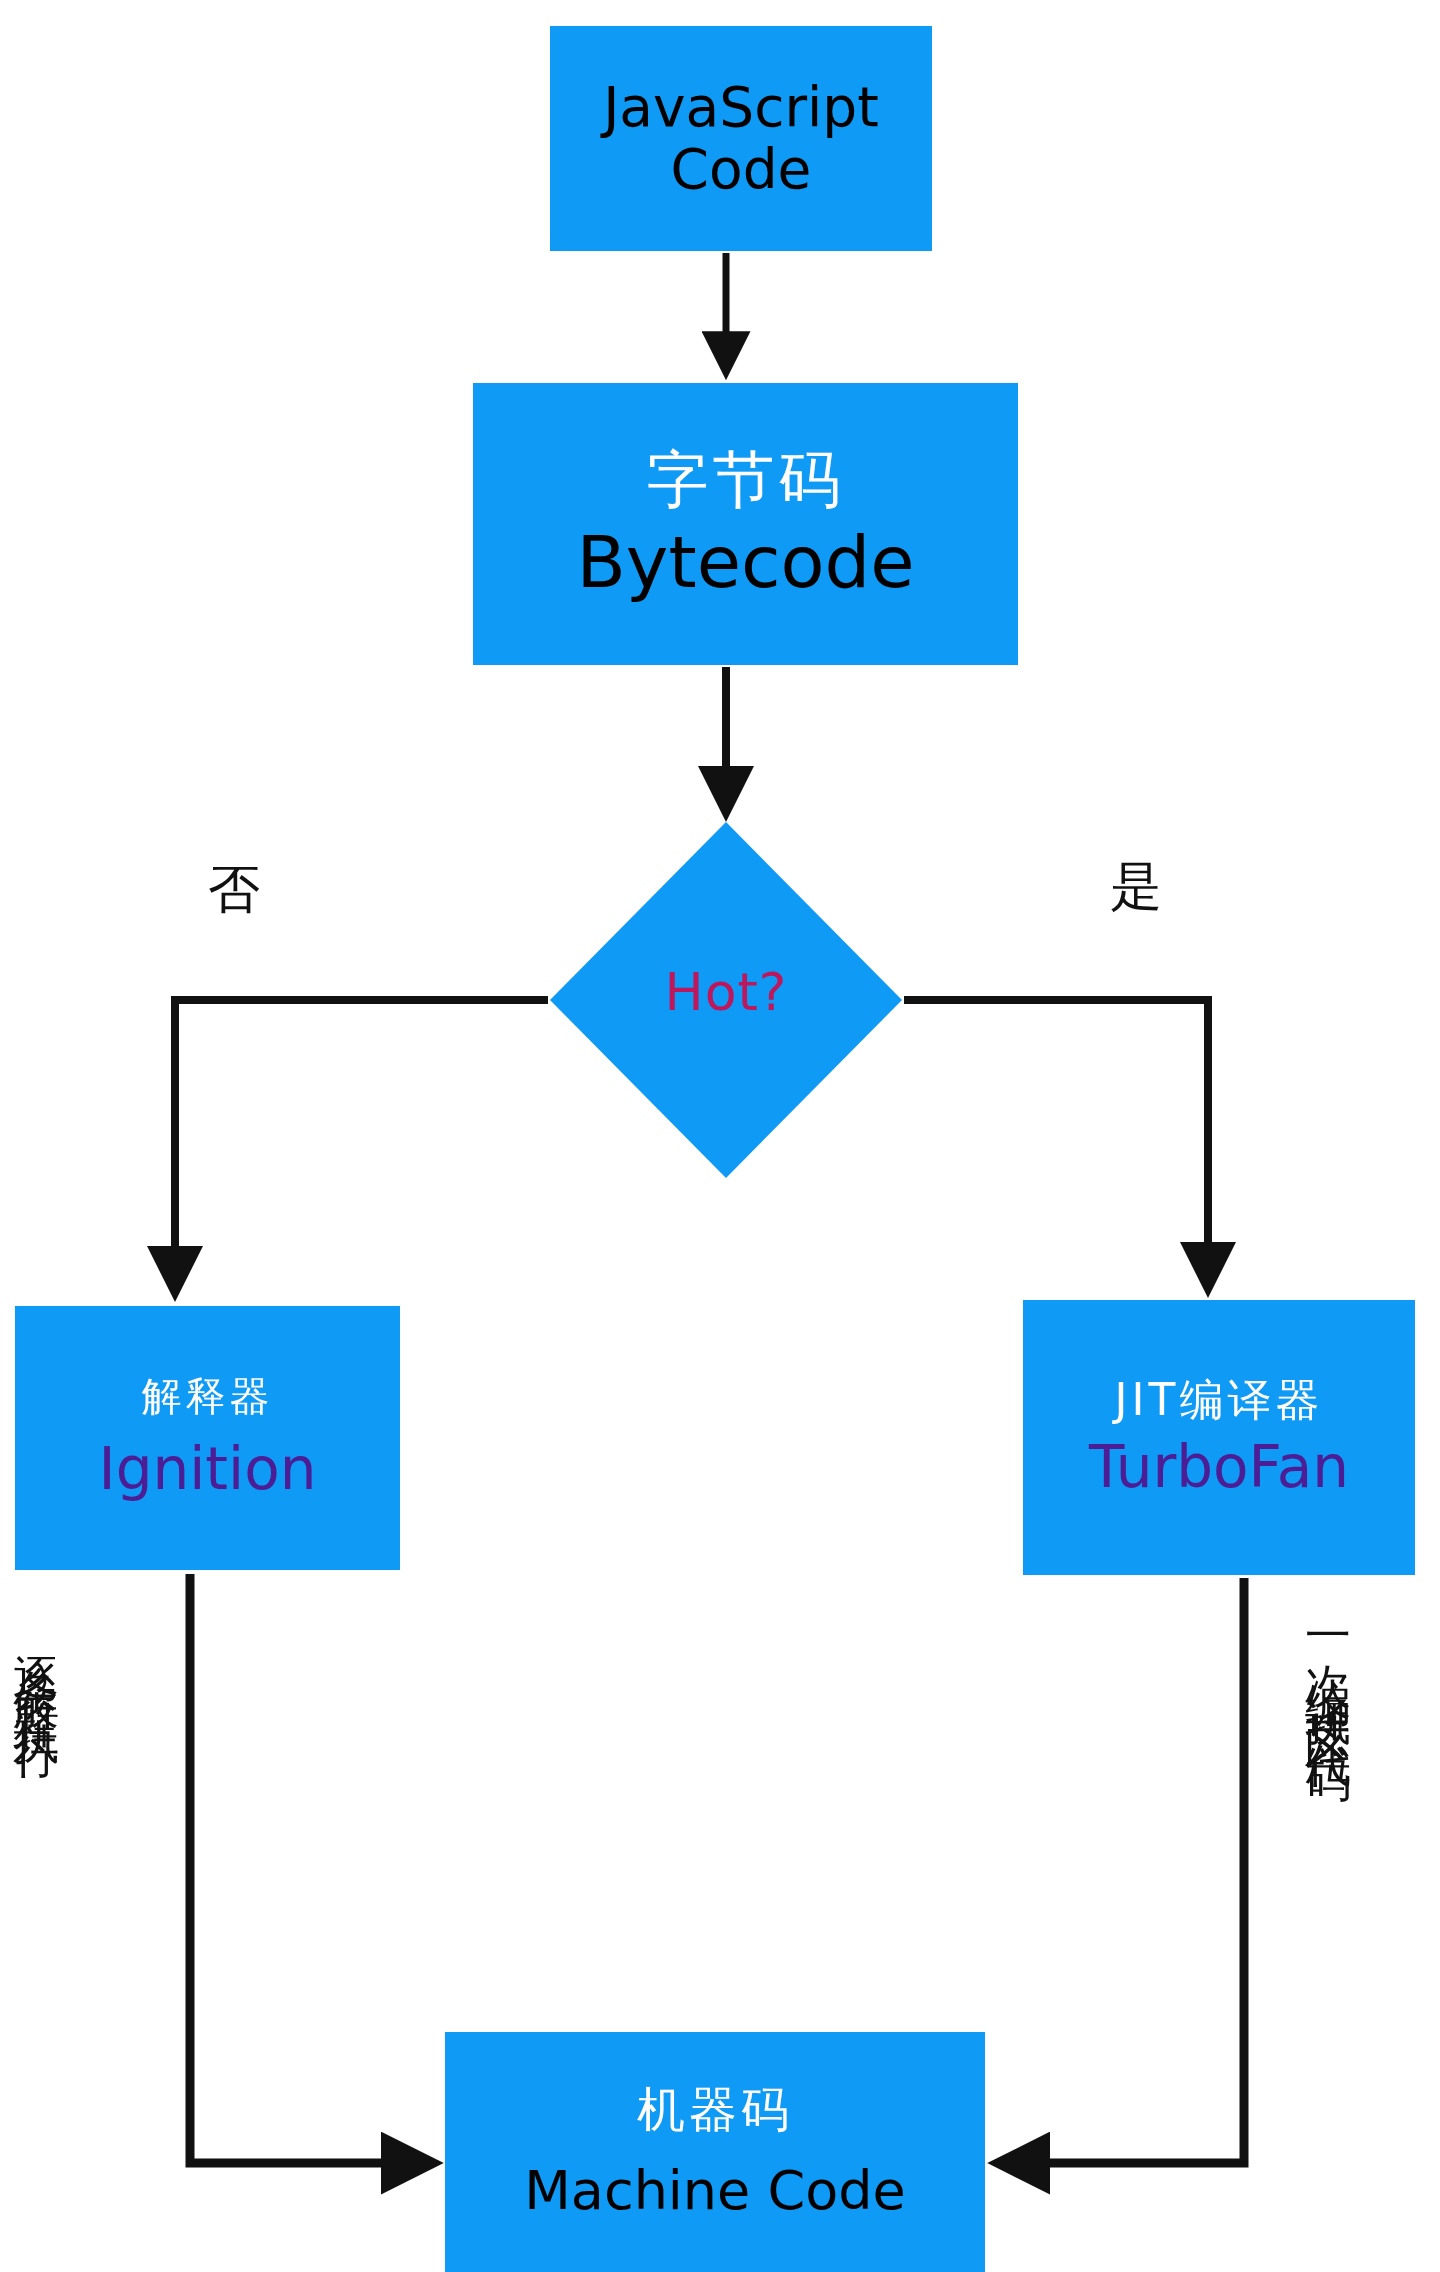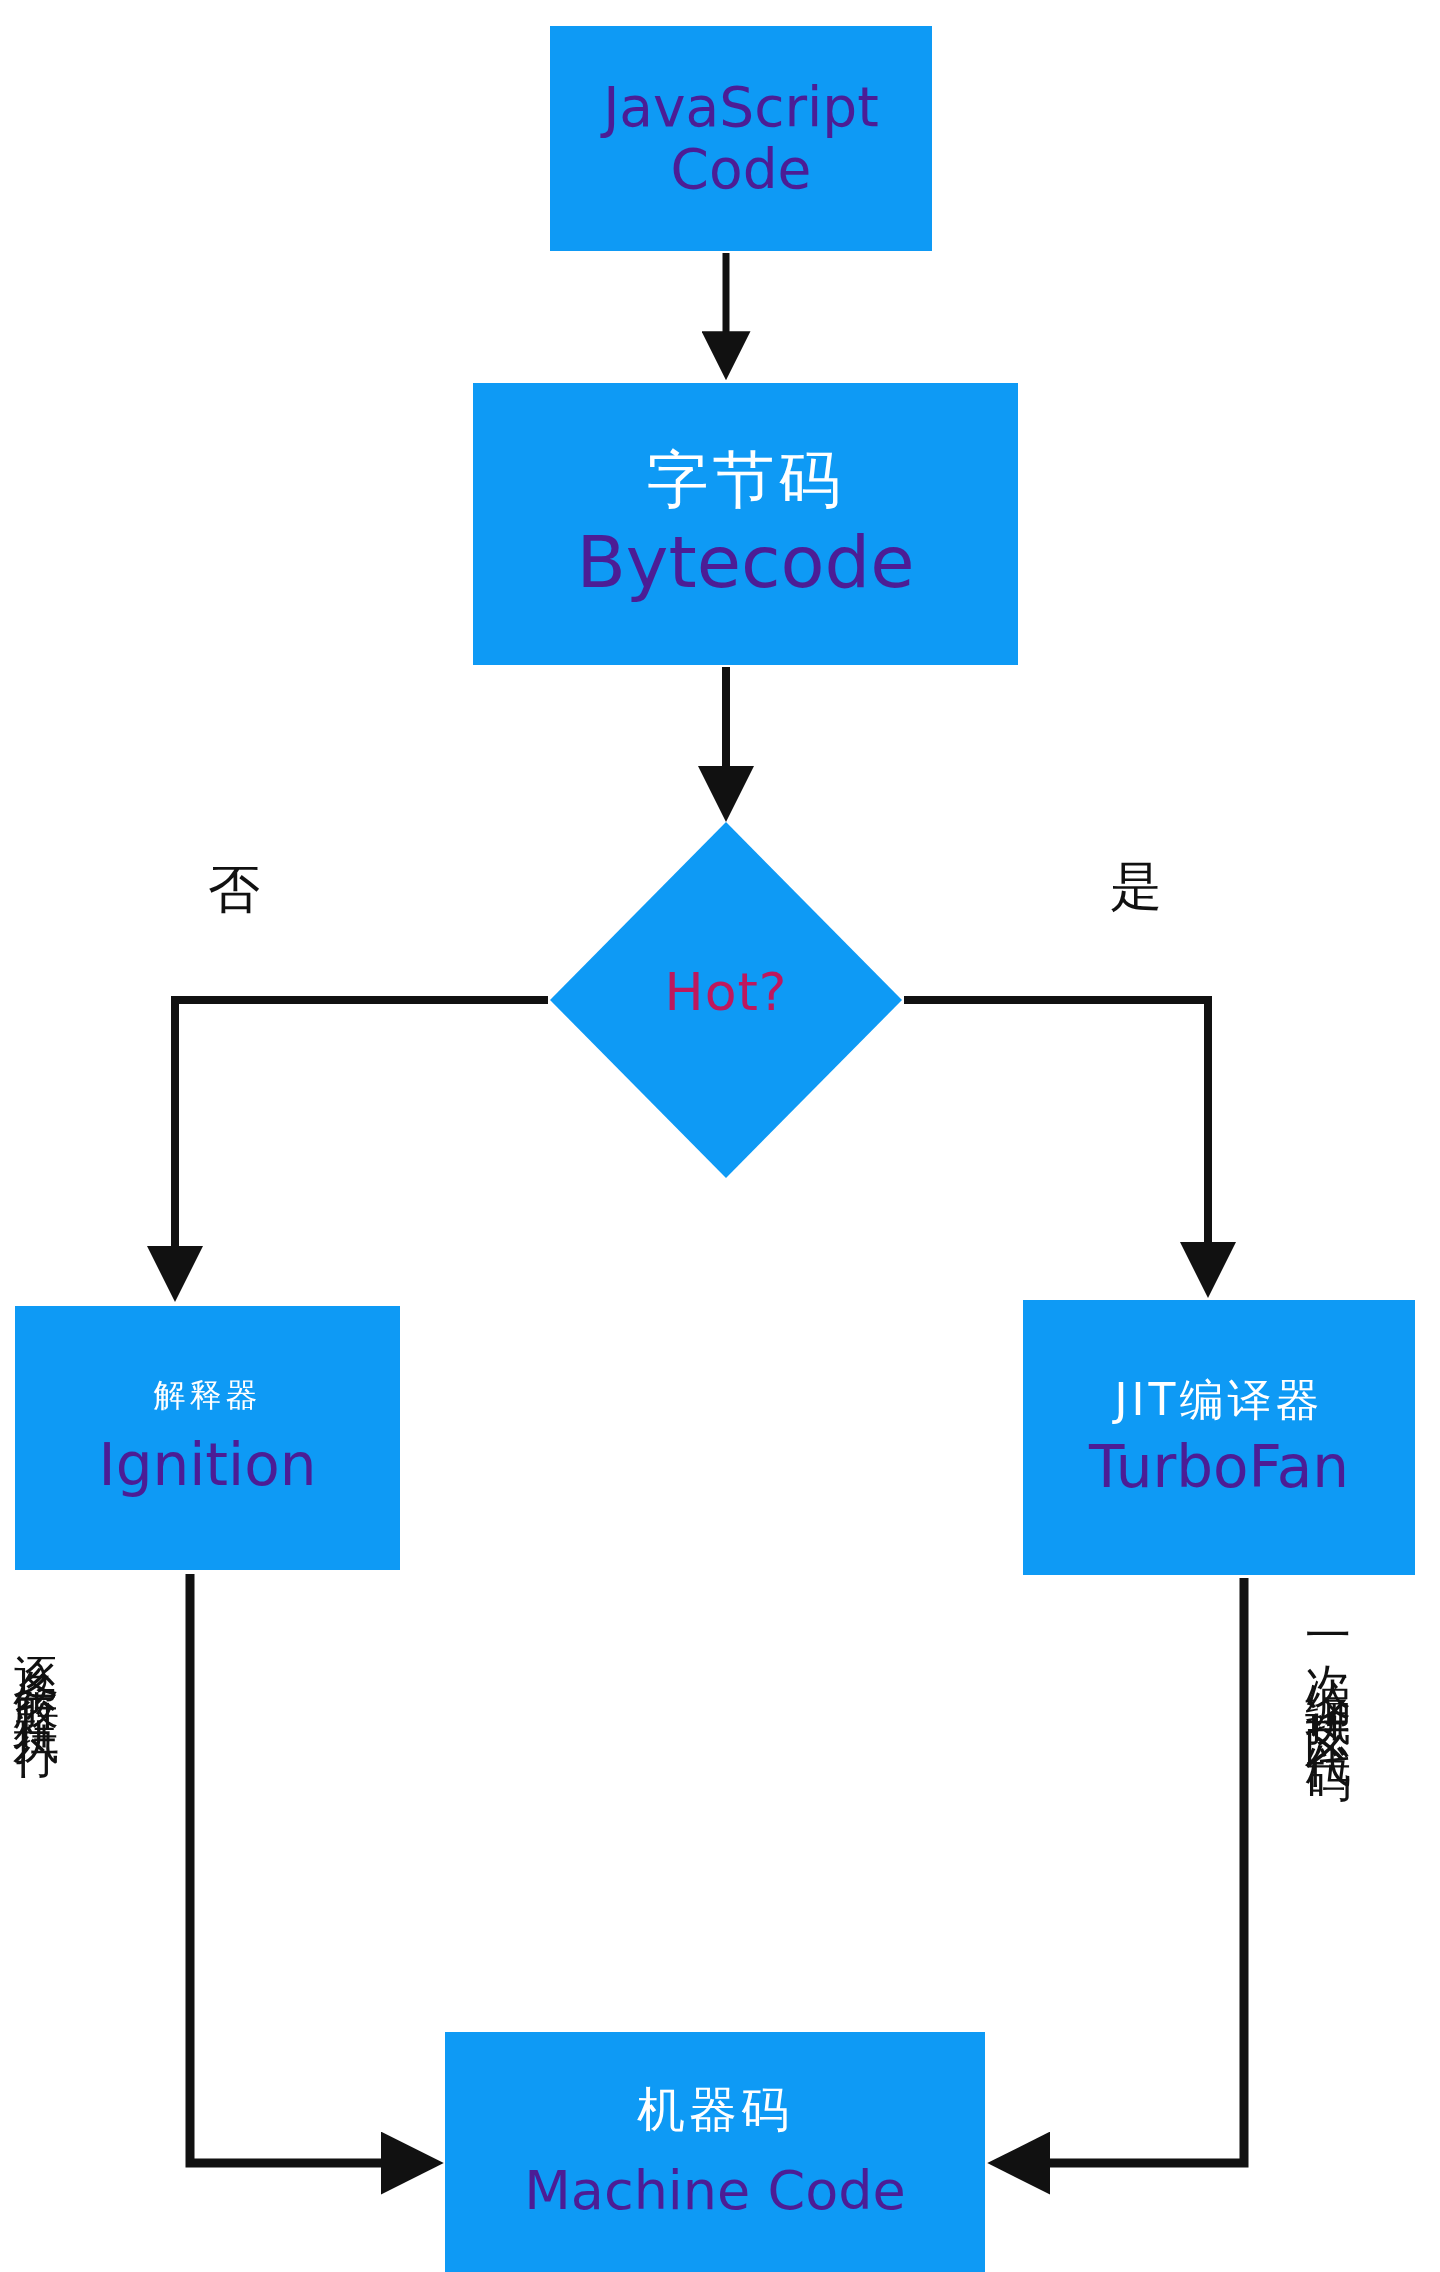--- a/index.html
+++ b/index.html
@@ -27,21 +27,21 @@
     box-sizing: border-box;
     text-align: center;
     line-height: 1.12;
   }
   .node .cn {
     color: #ffffff;
     font-weight: 400;
     letter-spacing: 4px;
   }
   .node .en {
-    color: #4c1d95;
+    color: #000000;
     font-weight: 400;
   }
   .node .en-dark {
     color: #4c1d95;
     font-weight: 400;
   }
 
   
   #node-js {
     left: 550px; top: 26px; width: 382px; height: 225px;
@@ -50,21 +50,21 @@
 
   #node-bytecode {
     left: 473px; top: 383px; width: 545px; height: 282px;
   }
   #node-bytecode .cn { font-size: 62px; margin-bottom: 8px; }
   #node-bytecode .en { font-size: 72px; }
 
   #node-ignition {
     left: 15px; top: 1306px; width: 385px; height: 264px;
   }
-  #node-ignition .cn { font-size: 32px; margin-bottom: 19px; }
+  #node-ignition .cn { font-size: 40px; margin-bottom: 19px; }
   #node-ignition .en-dark { font-size: 58px; }
 
   #node-turbofan {
     left: 1023px; top: 1300px; width: 392px; height: 275px;
   }
   #node-turbofan .cn { font-size: 44px; margin-bottom: 10px; }
   #node-turbofan .en-dark { font-size: 58px; }
 
   #node-machine {
     left: 445px; top: 2032px; width: 540px; height: 240px;

